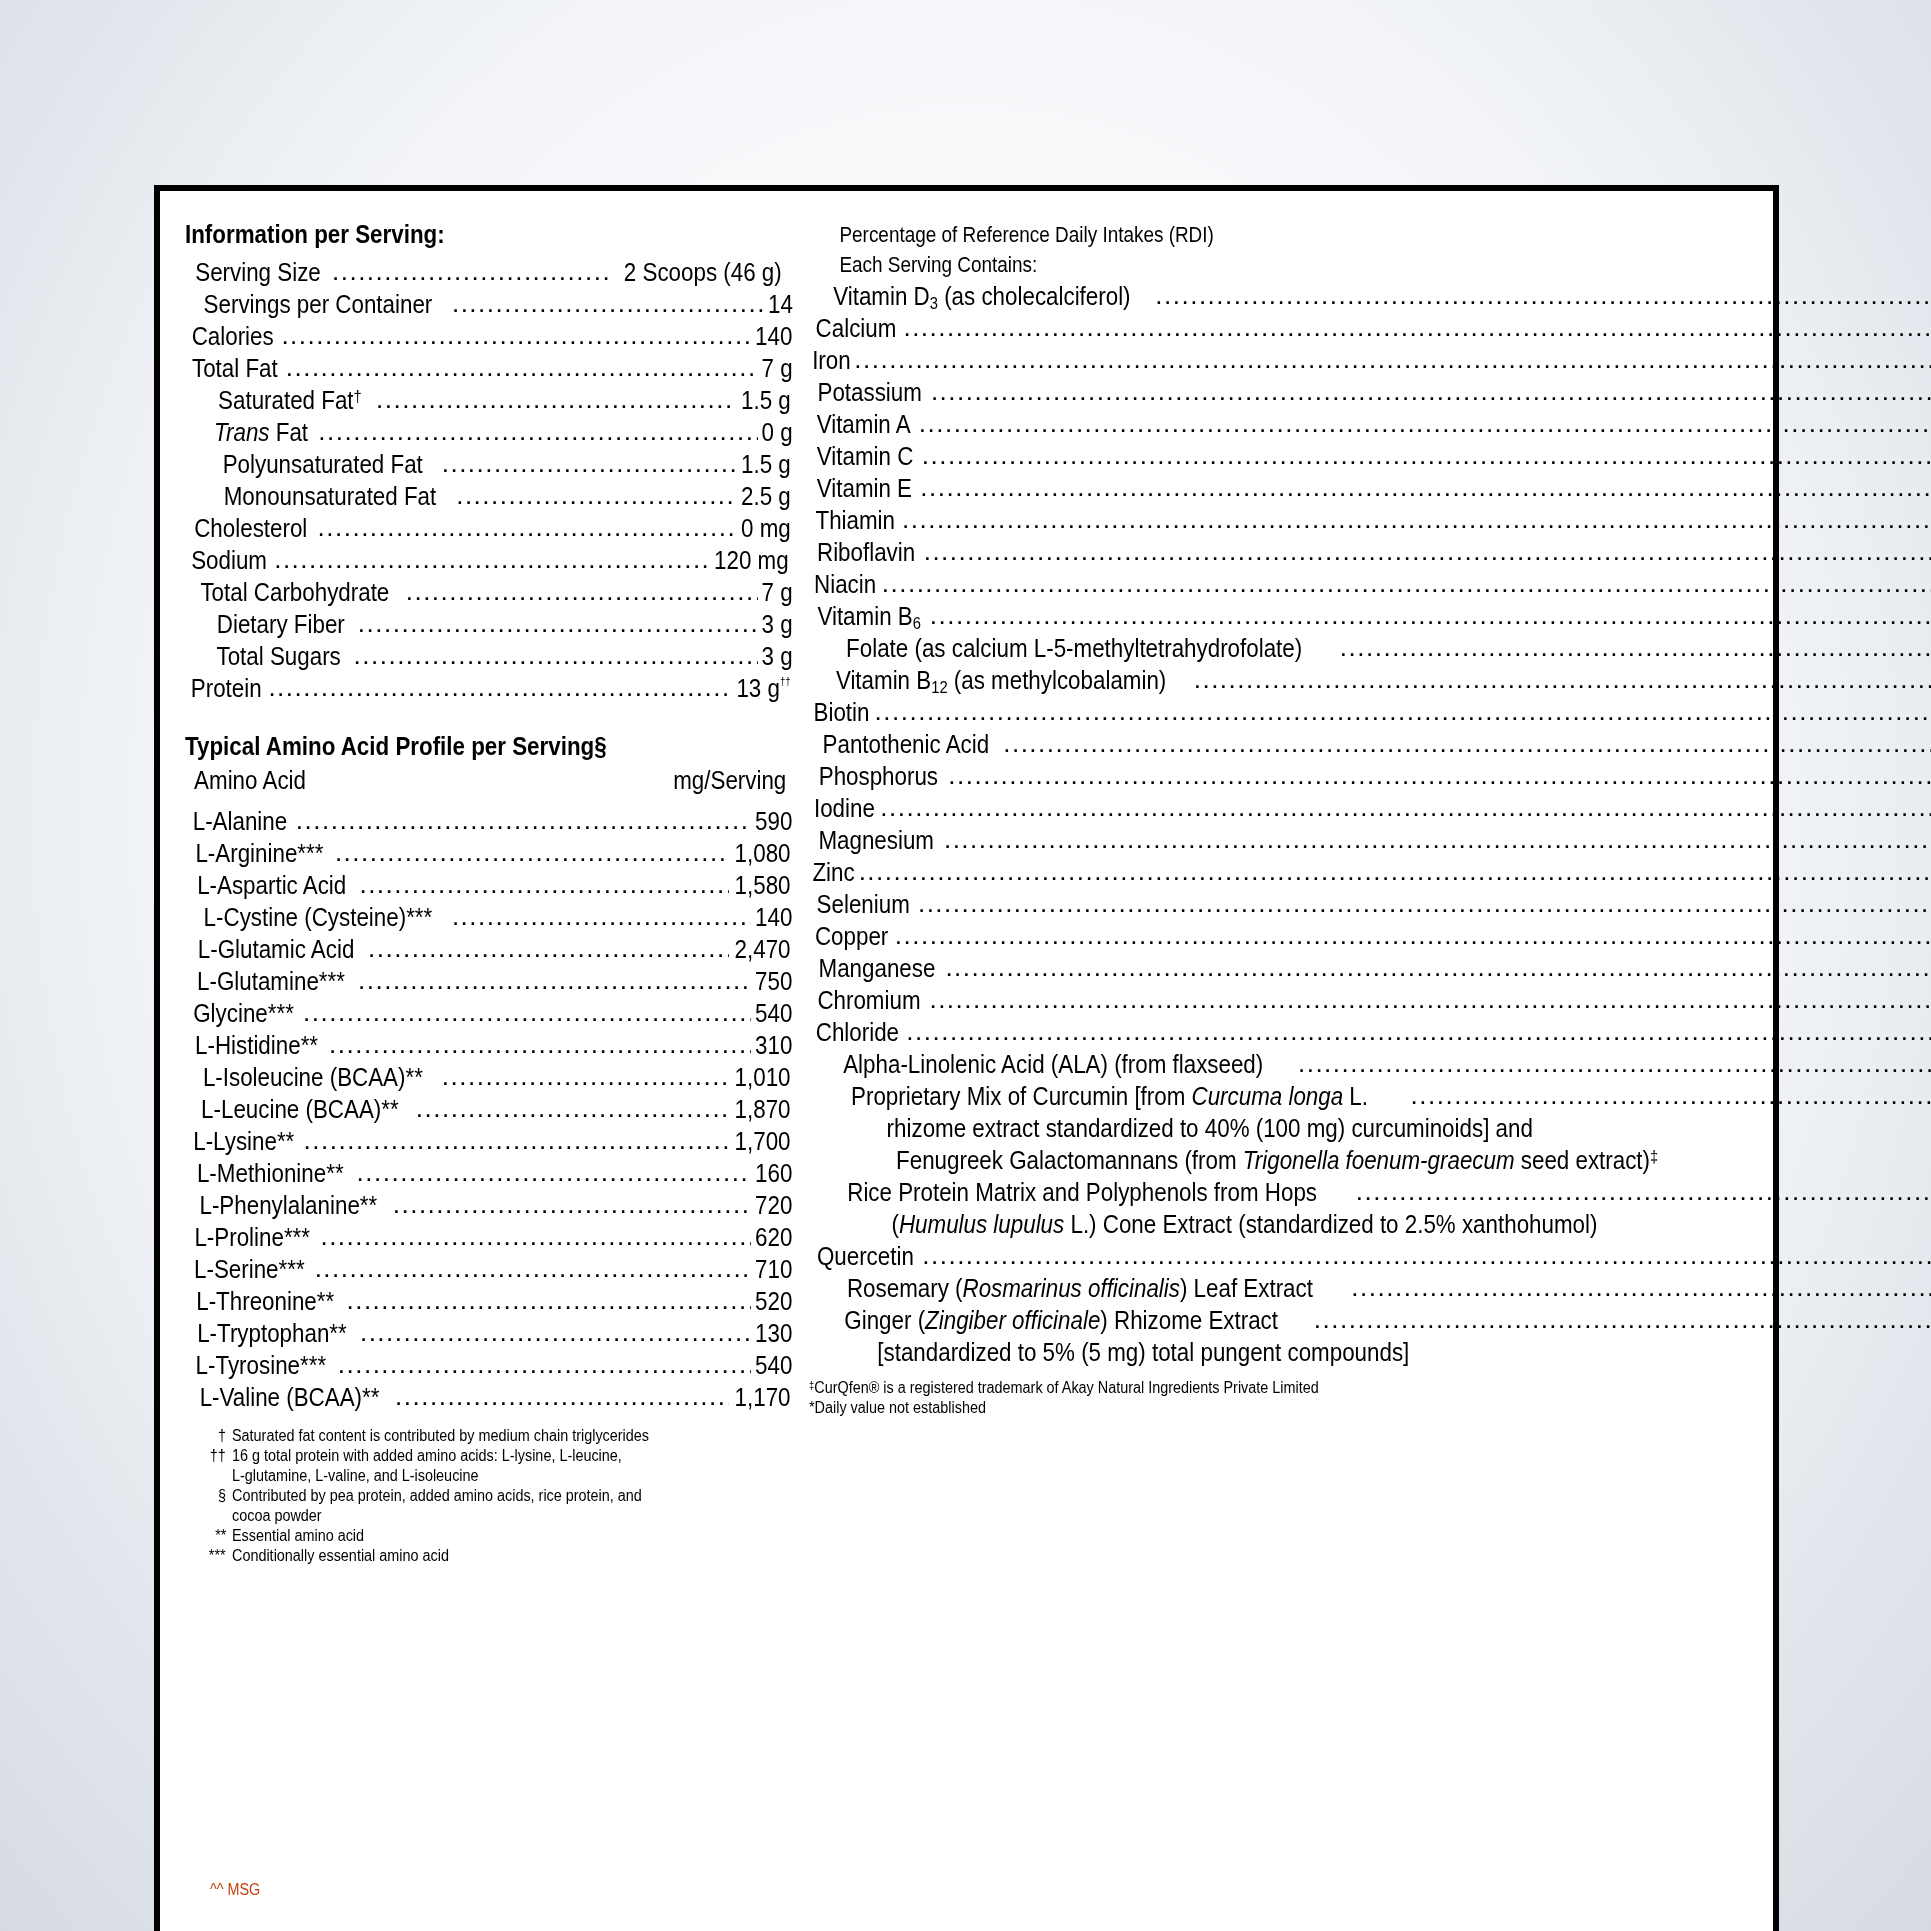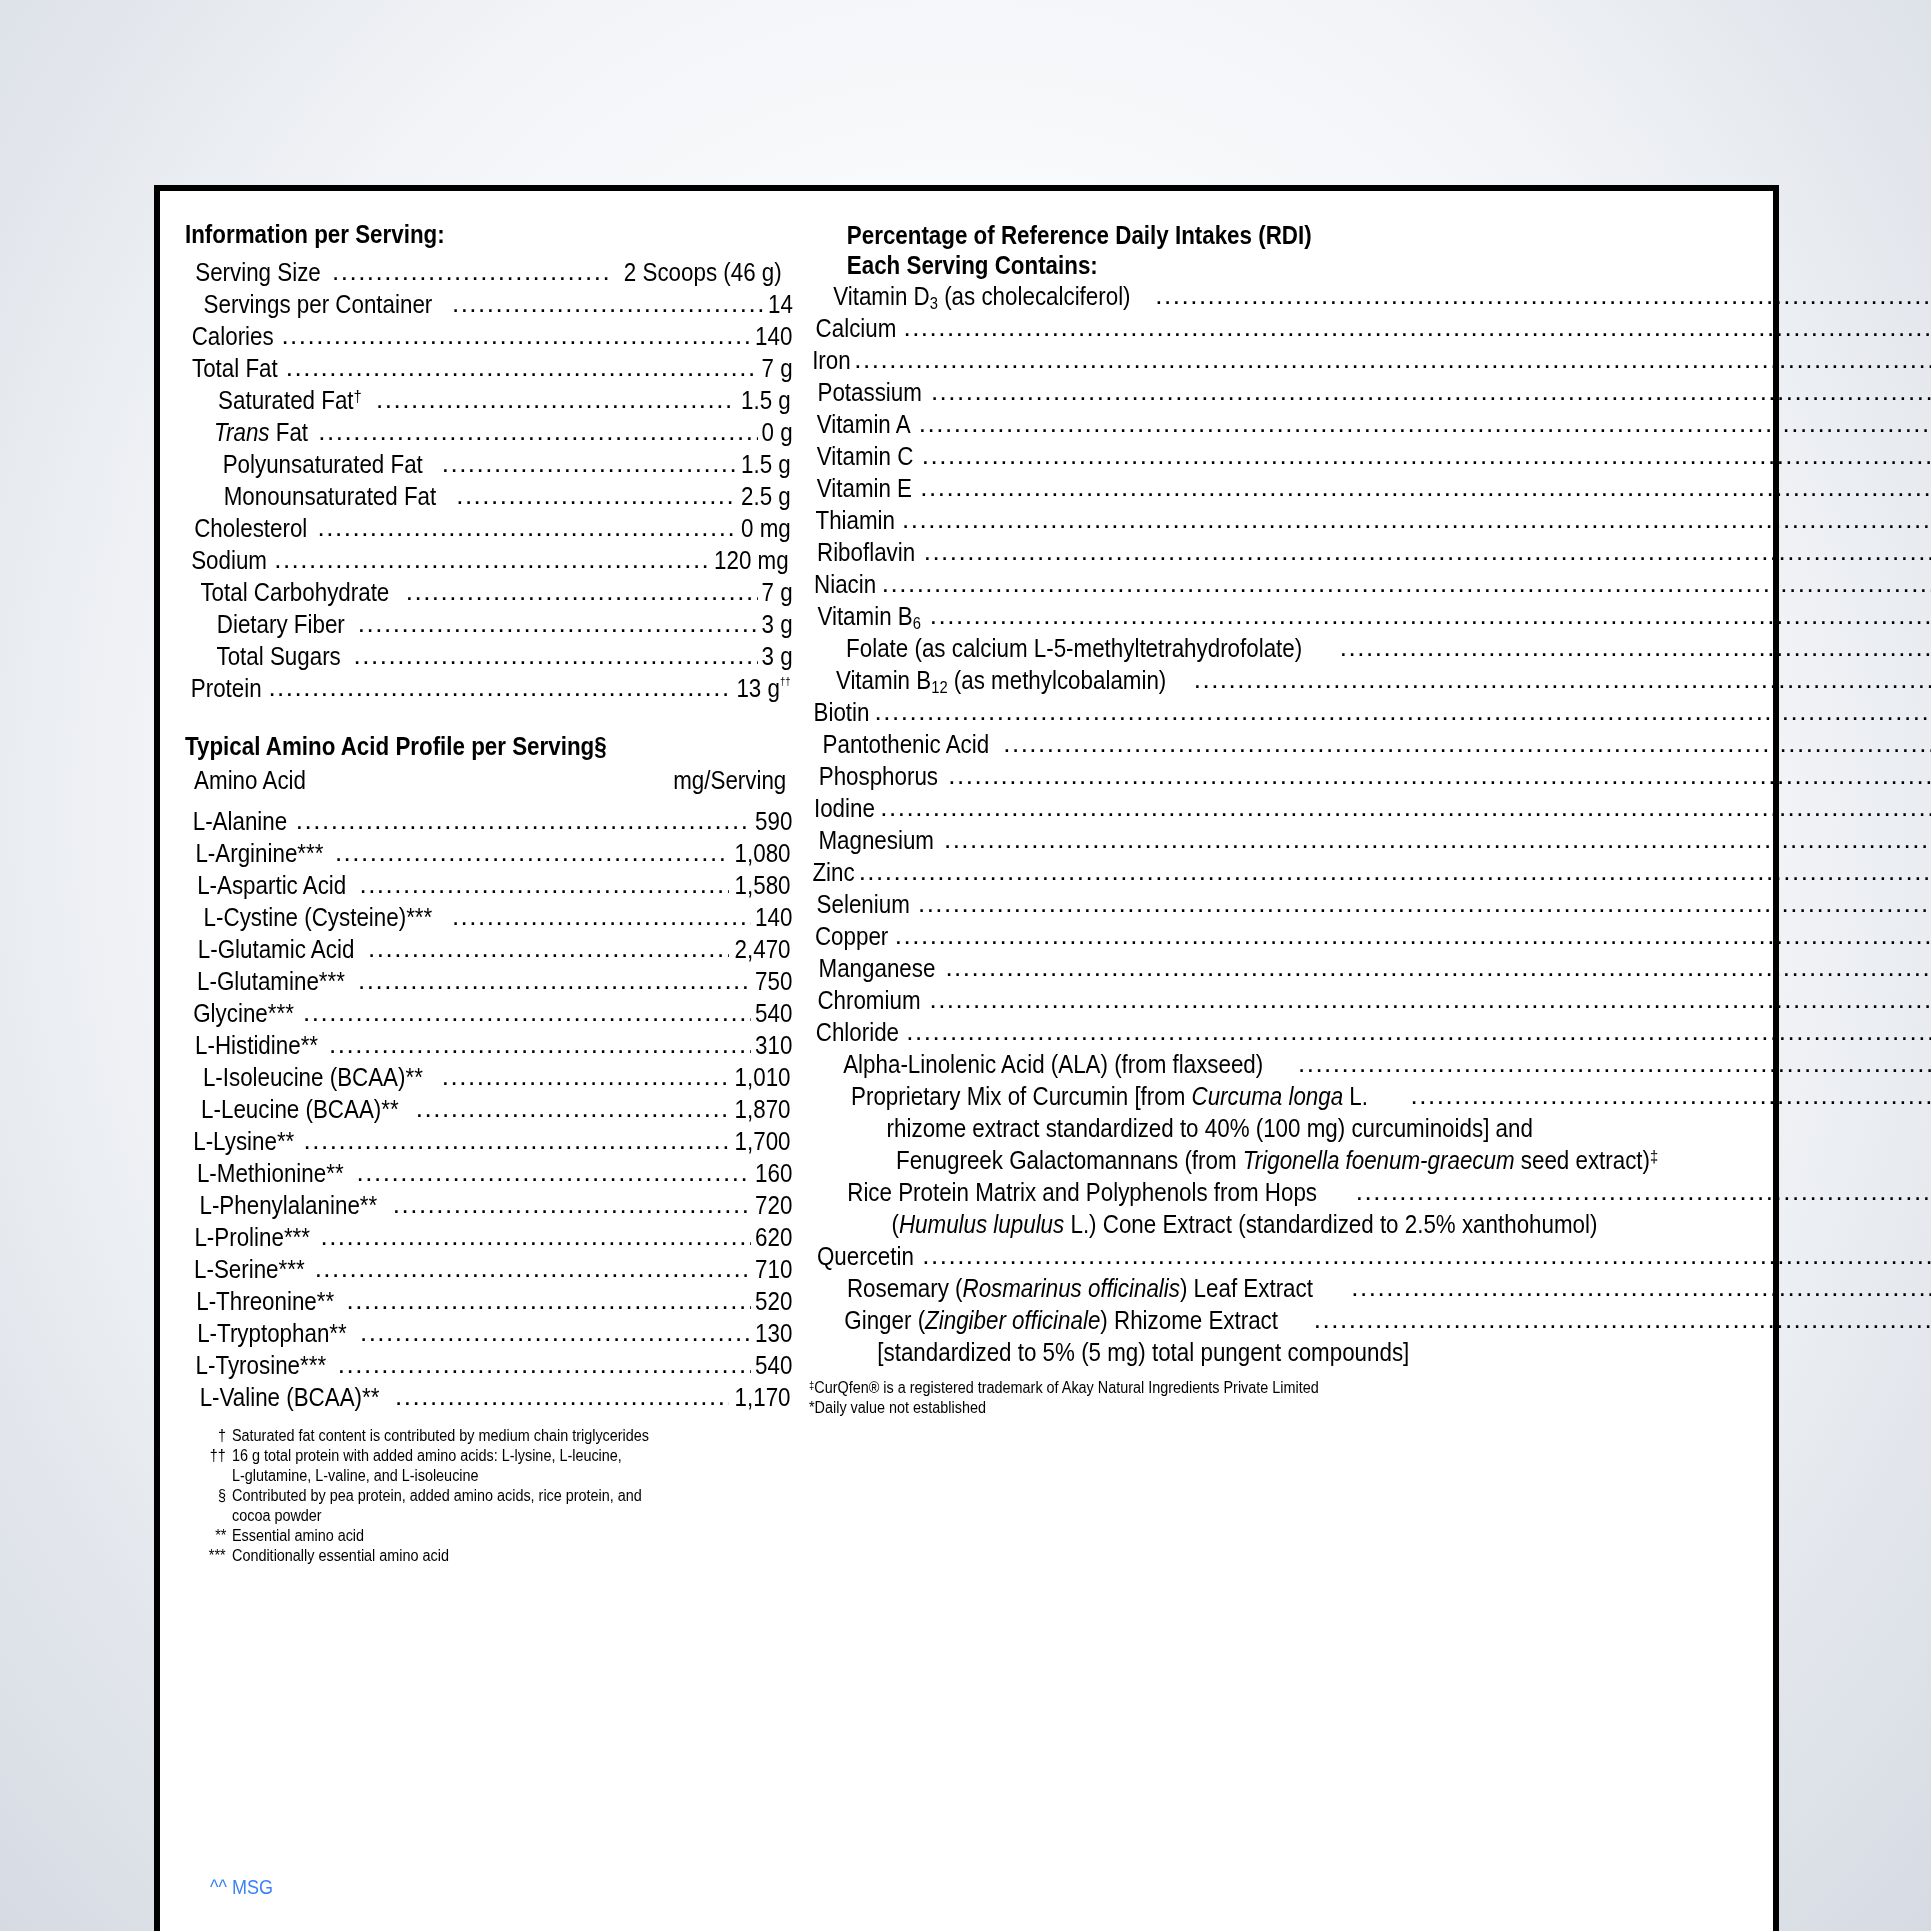--- a/index.html
+++ b/index.html
@@ -116,34 +116,34 @@
     white-space: nowrap;
   }
   .fn .tx { flex: 1 1 auto; }
   .fn .tx > span { display:inline-block; transform: scaleX(0.9); transform-origin: left top; }
   .fn .mk > span { display:inline-block; transform: scaleX(0.9); transform-origin: right top; }
 
   .msg {
     position: absolute;
     left: 25px;
     bottom: 41px;
-    font-size: 20px;
-    color: #3b82f6;
+    font-size: 16px;
+    color: #c2410c;
   }
   .msg > span { display:inline-block; transform: scaleX(0.9); transform-origin: left top; }
 
   
   .rdi-head {
     display: flex;
     align-items: flex-end;
     justify-content: space-between;
   }
   .rdi-head .ttl {
-    font-size: 26px;
-    font-weight: bold;
+    font-size: 22px;
+    font-weight: normal;
     line-height: 30px;
   }
   .rdi-head .ttl div { transform: scaleX(0.86); transform-origin: left baseline; white-space: nowrap; }
 
   
   .rrow {
     display: flex;
     align-items: baseline;
     font-size: 26px;
     line-height: 32px;

